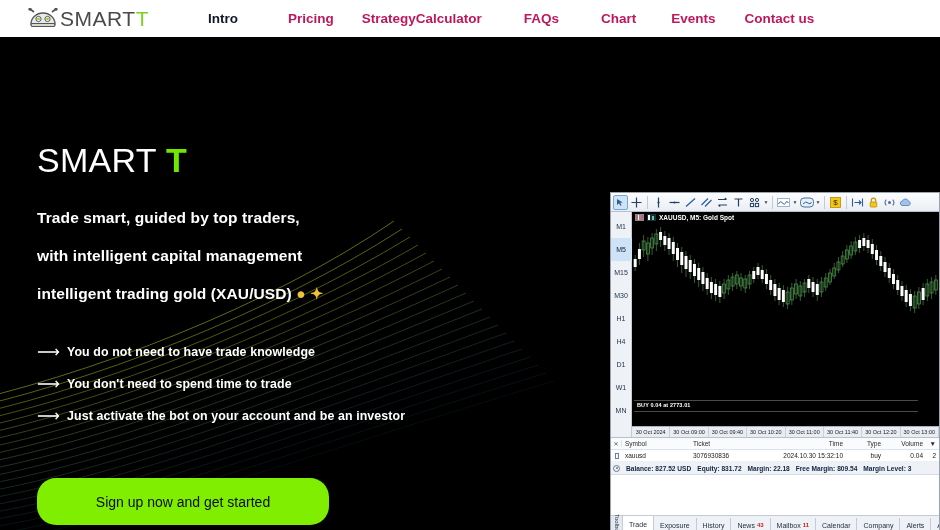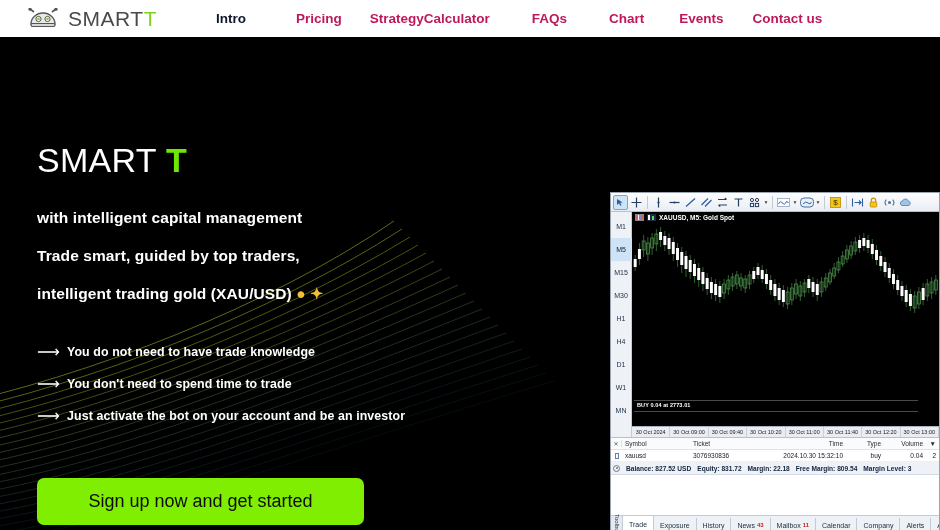--- a/index.html
+++ b/index.html
@@ -9,21 +9,21 @@
     background:#000;
     position:relative;
   }
 
   
   .navbar{
     position:absolute; left:0; top:0; width:940px; height:37px;
     background:#ffffff; display:flex; align-items:center;
     z-index:40;
   }
-  .logo{ display:flex; align-items:center; margin-left:28px; gap:10px; }
+  .logo{ display:flex; align-items:center; margin-left:28px; gap:2px; }
   .logo-icon{ width:30px; height:22px; position:relative; display:block; }
   .logo-text{
     font-size:21px; letter-spacing:.5px; color:#4a4a4a; font-weight:400;
     font-family:"Liberation Sans", sans-serif;
   }
   .logo-text .t{ color:#7ed321; }
   .nav-links{ display:flex; align-items:center; margin-left:59px; }
   .nav-link{
     font-size:13.5px; font-weight:700; color:#be185d; cursor:pointer;
     padding:0 0; white-space:nowrap;
@@ -62,23 +62,23 @@
   .hero-sub .gold{ color:#f0c03a; }
 
   .bullets{ margin-top:31px; }
   .bullet{ display:flex; align-items:center; margin-bottom:16px; }
   .bullet-arrow{
     color:#fff; font-size:16px; width:30px; flex:0 0 30px; line-height:1;
   }
   .bullet-text{ color:#fff; font-size:12.4px; font-weight:700; letter-spacing:.1px;}
 
   .cta{
-    position:absolute; left:37px; top:441px; width:327px; height:47px;
-    background:#80ee00; border:none; border-radius:7px; cursor:pointer;
-    color:#0b0b0b; font-size:18px; font-weight:400;
+    position:absolute; left:37px; top:441px; width:292px; height:47px;
+    background:#80ee00; border:none; border-radius:19px; cursor:pointer;
+    color:#0b0b0b; font-size:14px; font-weight:400;
     font-family:"Liberation Sans", sans-serif; z-index:12;
   }
 
   
   .platform{
     position:absolute; left:610px; top:155px; width:330px; height:350px;
     background:#eef1f5; border:1px solid #9aa4b0; overflow:hidden; z-index:15;
     font-family:"Liberation Sans", sans-serif;
   }
   .toolbar{
@@ -238,22 +238,22 @@
       <path d="M0 331 C 150 319, 330 249, 614 164" stroke="#10363e" opacity=".28"></path>
       <path d="M0 198 C 150 167, 330 97, 462 12" stroke="#78851a" opacity=".78"></path>
       <path d="M0 191 C 150 159, 330 89, 454 4" stroke="#7f8c1e" opacity=".80"></path>
     </g>
   </svg>
 
   <div class="hero-content">
     <h1 class="hero-title"><span>SMART</span> <span class="accent">T</span></h1>
 
     <div class="hero-sub">
+      <div>Trade smart, guided by top traders,</div>
       <div>with intelligent capital management</div>
-      <div>Trade smart, guided by top traders,</div>
       <div>
         <span>intelligent trading gold (XAU/USD)</span>
         <span class="gold">●</span>
         <span class="gold">✦</span>
       </div>
     </div>
 
     <ul class="bullets">
       <li class="bullet">
         <span class="bullet-arrow">⟶</span>

